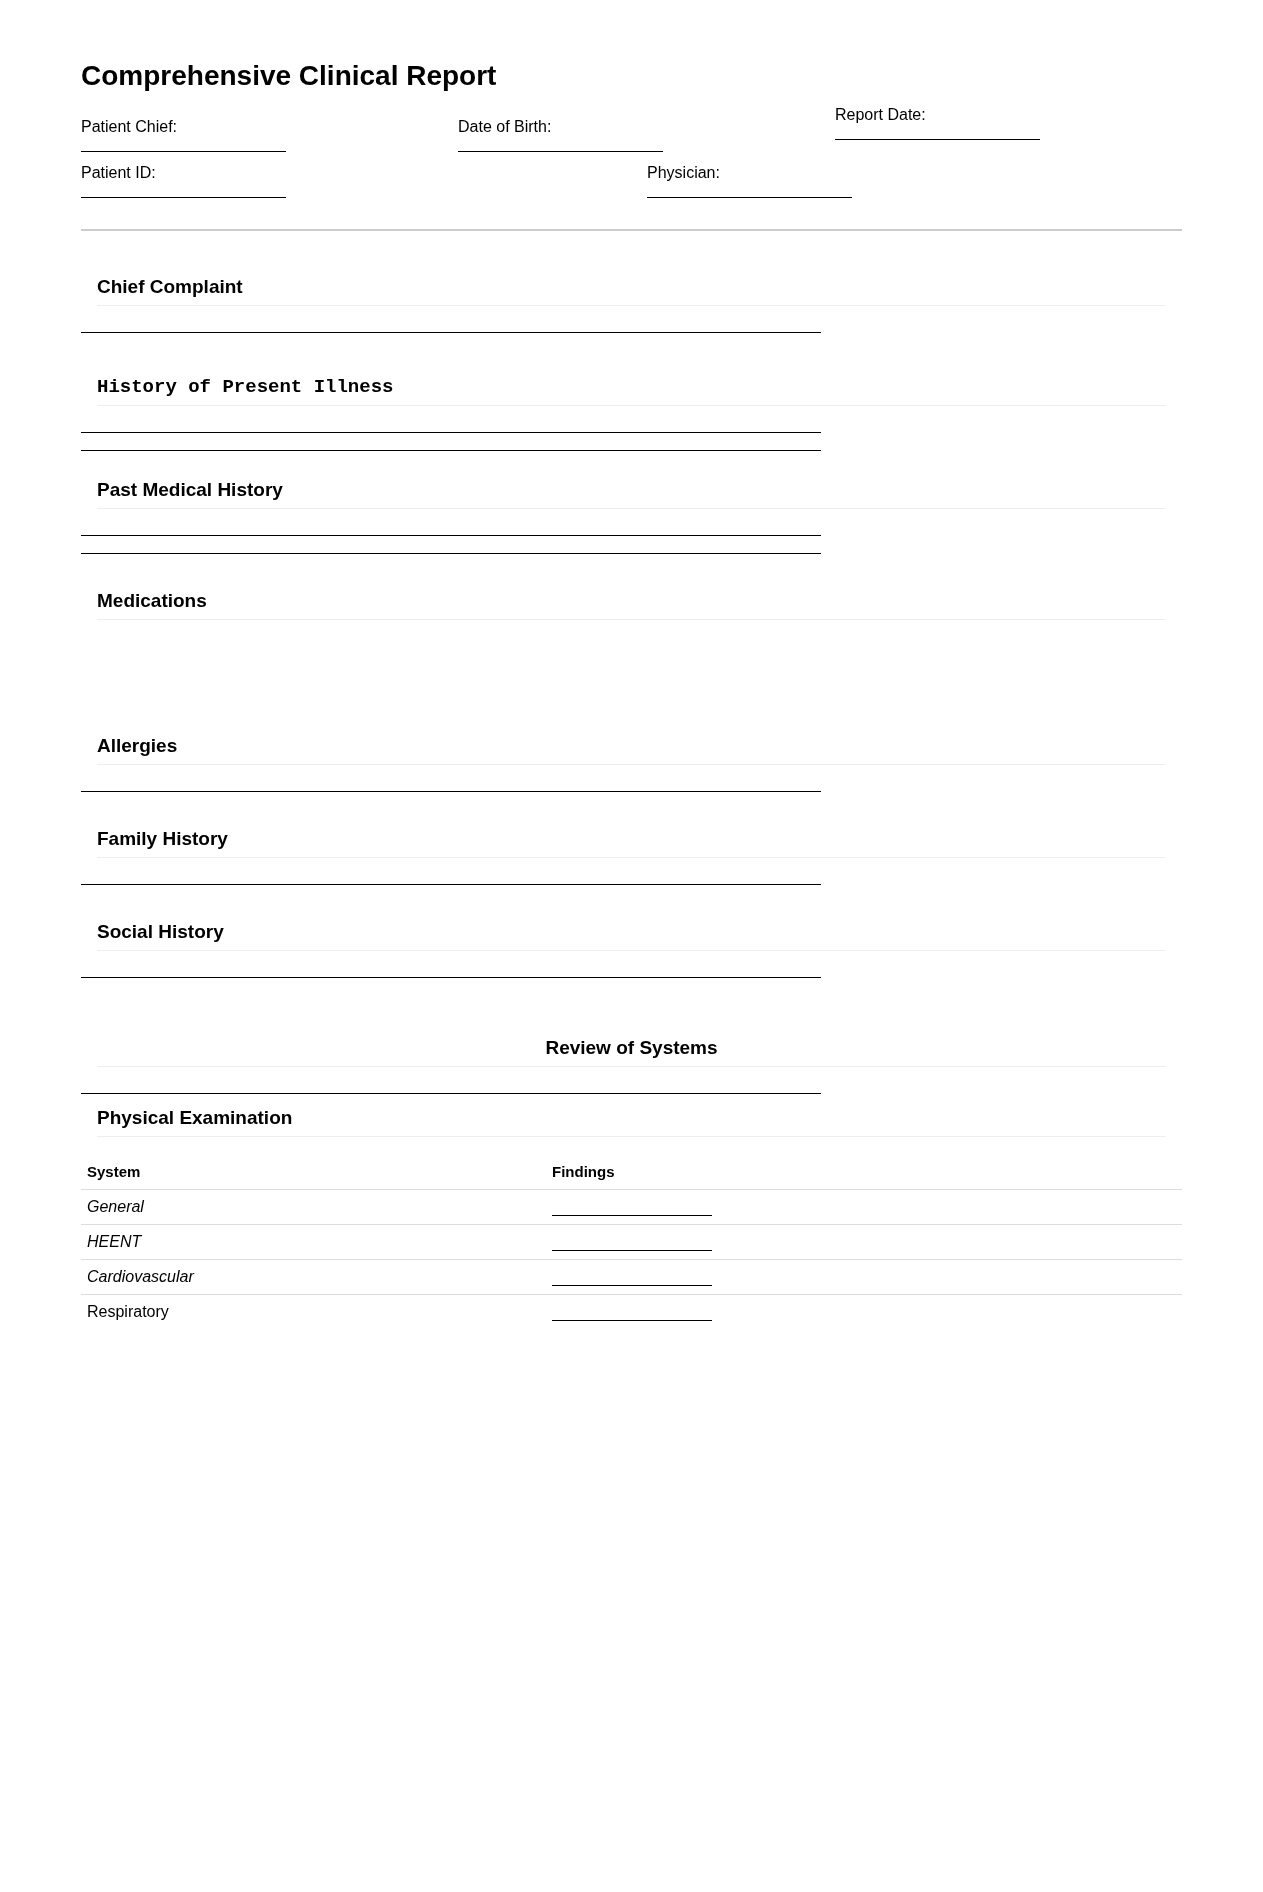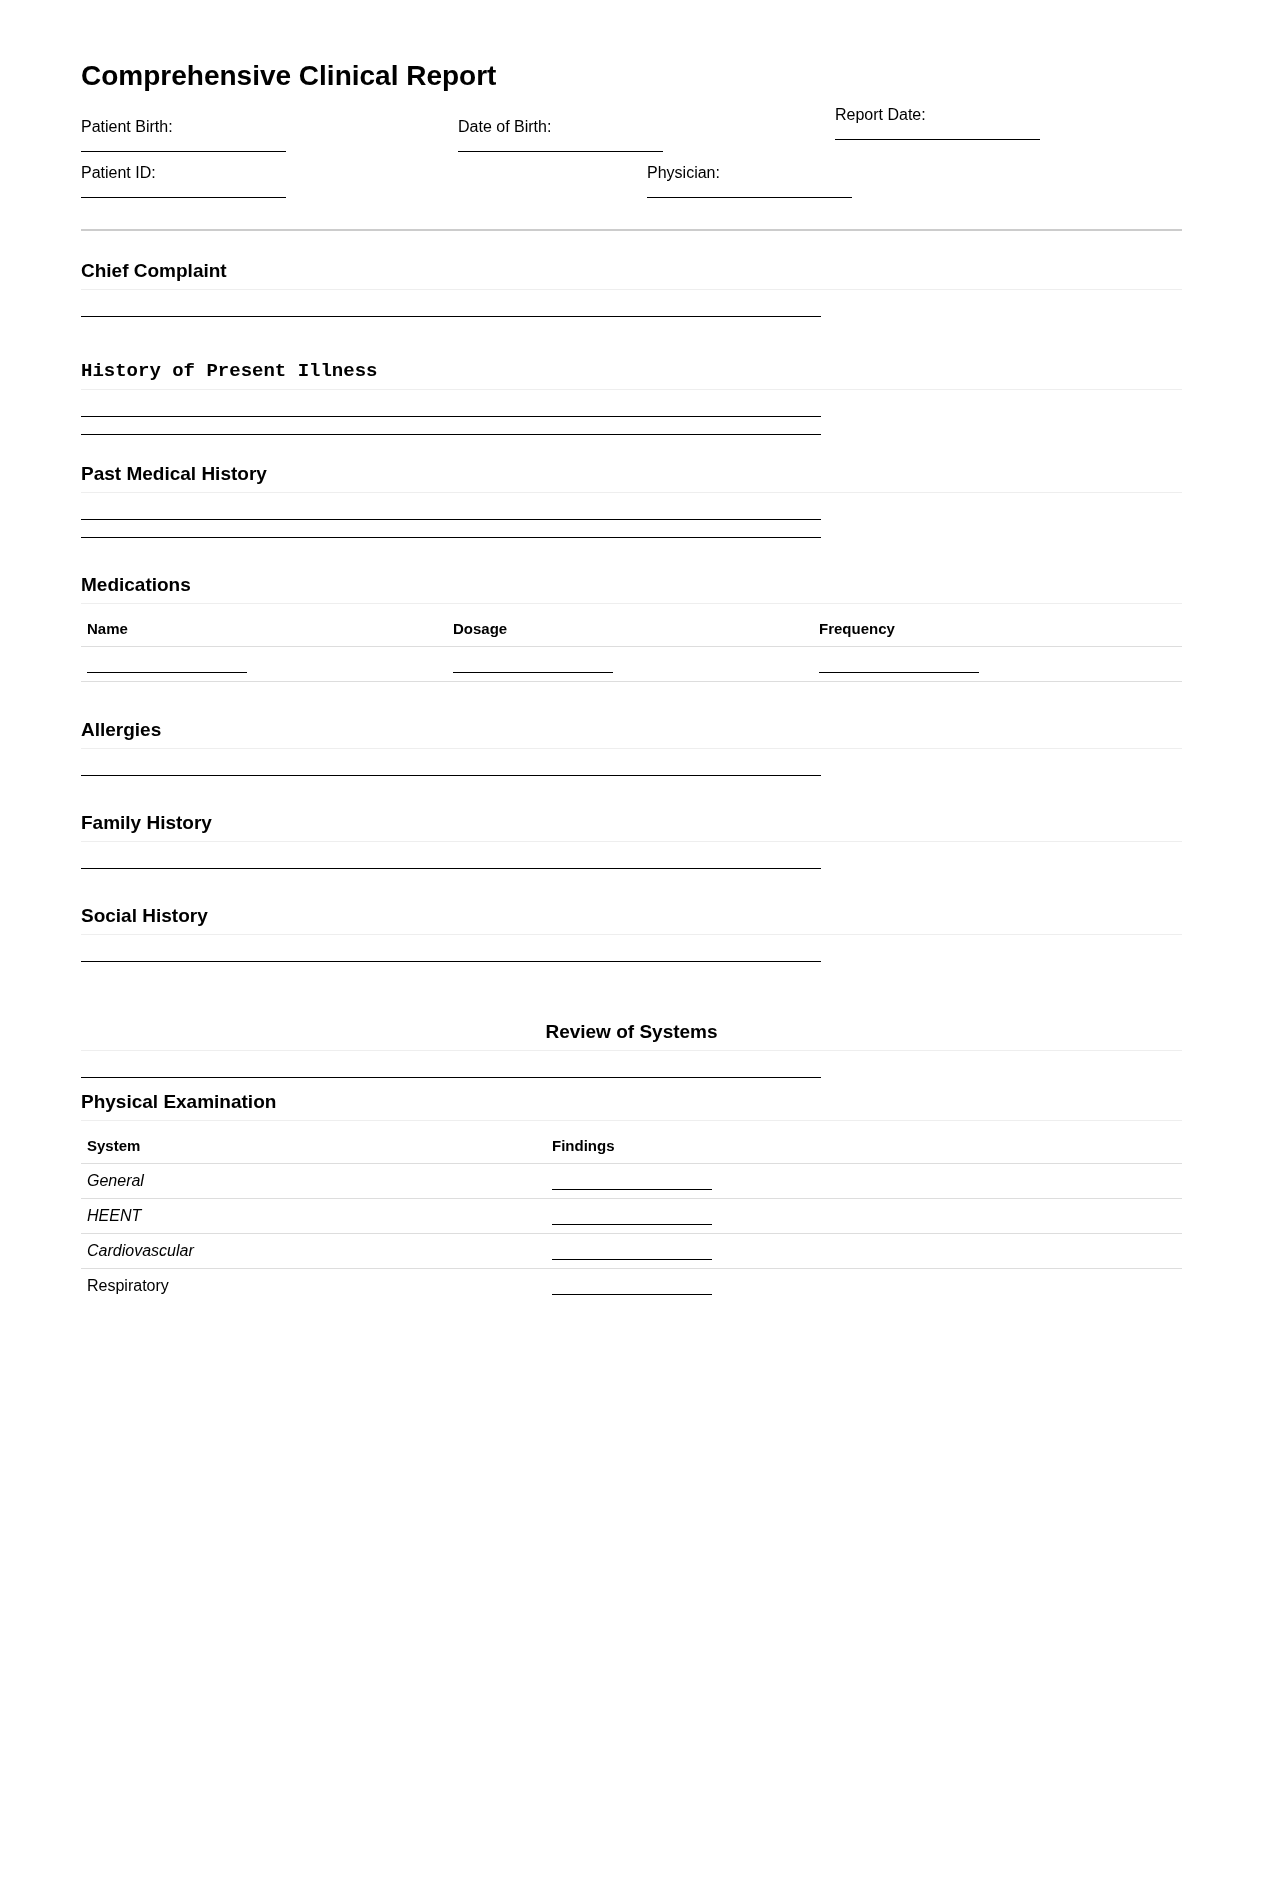--- a/index.html
+++ b/index.html
@@ -12,40 +12,40 @@
     position: absolute; left: 0; top: 56px; margin: 0;
     font-size: 28px; font-weight: bold; line-height: 40px; white-space: nowrap;
   }
   .field { position: absolute; }
   .field-label { font-size: 16px; line-height: 20px; display: block; }
   .field-line { display: block; width: 205px; height: 0; border-bottom: 1px solid #000; margin-top: 14px; }
   .divider { position: absolute; left: 0; top: 229px; width: 1101px; height: 0; border-top: 2px solid #cccccc; }
 
   .section { position: absolute; left: 0; width: 1101px; }
   .section-title {
-    margin: 0; font-size: 19px; font-weight: bold; line-height: 24px;
+    margin: 16px; font-size: 19px; font-weight: bold; line-height: 24px;
     padding-bottom: 6px; border-bottom: 1px solid #eeeeee;
   }
   .write-line { width: 740px; height: 0; border-bottom: 1px solid #000; }
 
   table.grid { border-collapse: collapse; width: 1101px; font-size: 16px; }
   table.grid th { text-align: left; font-weight: bold; font-size: 15px; padding: 0 6px; height: 36px; vertical-align: middle; border-bottom: 1px solid #dddddd; }
   table.grid td { padding: 0 6px; height: 34px; vertical-align: middle; }
   table.grid tr.bordered td { border-bottom: 1px solid #dddddd; font-style: italic; }
   .cell-line { display: inline-block; width: 160px; height: 0; border-bottom: 1px solid #000; vertical-align: bottom; margin-top: 14px; }
 </style>
 </head>
 <body>
 
 <div class="page">
 
   <h1 class="title">Comprehensive Clinical Report</h1>
 
   <div class="field" style="left:0; top:117px;">
-    <span class="field-label">Patient Birth:</span>
+    <span class="field-label">Patient Chief:</span>
     <span class="field-line"></span>
   </div>
   <div class="field" style="left:377px; top:117px;">
     <span class="field-label">Date of Birth:</span>
     <span class="field-line"></span>
   </div>
   <div class="field" style="left:754px; top:105px;">
     <span class="field-label">Report Date:</span>
     <span class="field-line"></span>
   </div>
@@ -72,41 +72,20 @@
   </div>
 
   <div class="section" style="top:462px;">
     <h2 class="section-title">Past Medical History</h2>
     <div class="write-line" style="margin-top:26px;"></div>
     <div class="write-line" style="margin-top:17px;"></div>
   </div>
 
   <div class="section" style="top:573px;">
     <h2 class="section-title">Medications</h2>
-    <table class="grid" style="margin-top:6px;">
-      <colgroup>
-          <col style="width:366px">
-          <col style="width:366px">
-          <col>
-        </colgroup>
-      <thead>
-        <tr>
-          <th>Name</th>
-          <th>Dosage</th>
-          <th>Frequency</th>
-        </tr>
-      </thead>
-      <tbody>
-        <tr class="bordered">
-          <td><span class="cell-line"></span></td>
-          <td><span class="cell-line"></span></td>
-          <td><span class="cell-line"></span></td>
-        </tr>
-      </tbody>
-    </table>
   </div>
 
   <div class="section" style="top:718px;">
     <h2 class="section-title">Allergies</h2>
     <div class="write-line" style="margin-top:26px;"></div>
   </div>
 
   <div class="section" style="top:811px;">
     <h2 class="section-title">Family History</h2>
     <div class="write-line" style="margin-top:26px;"></div>

